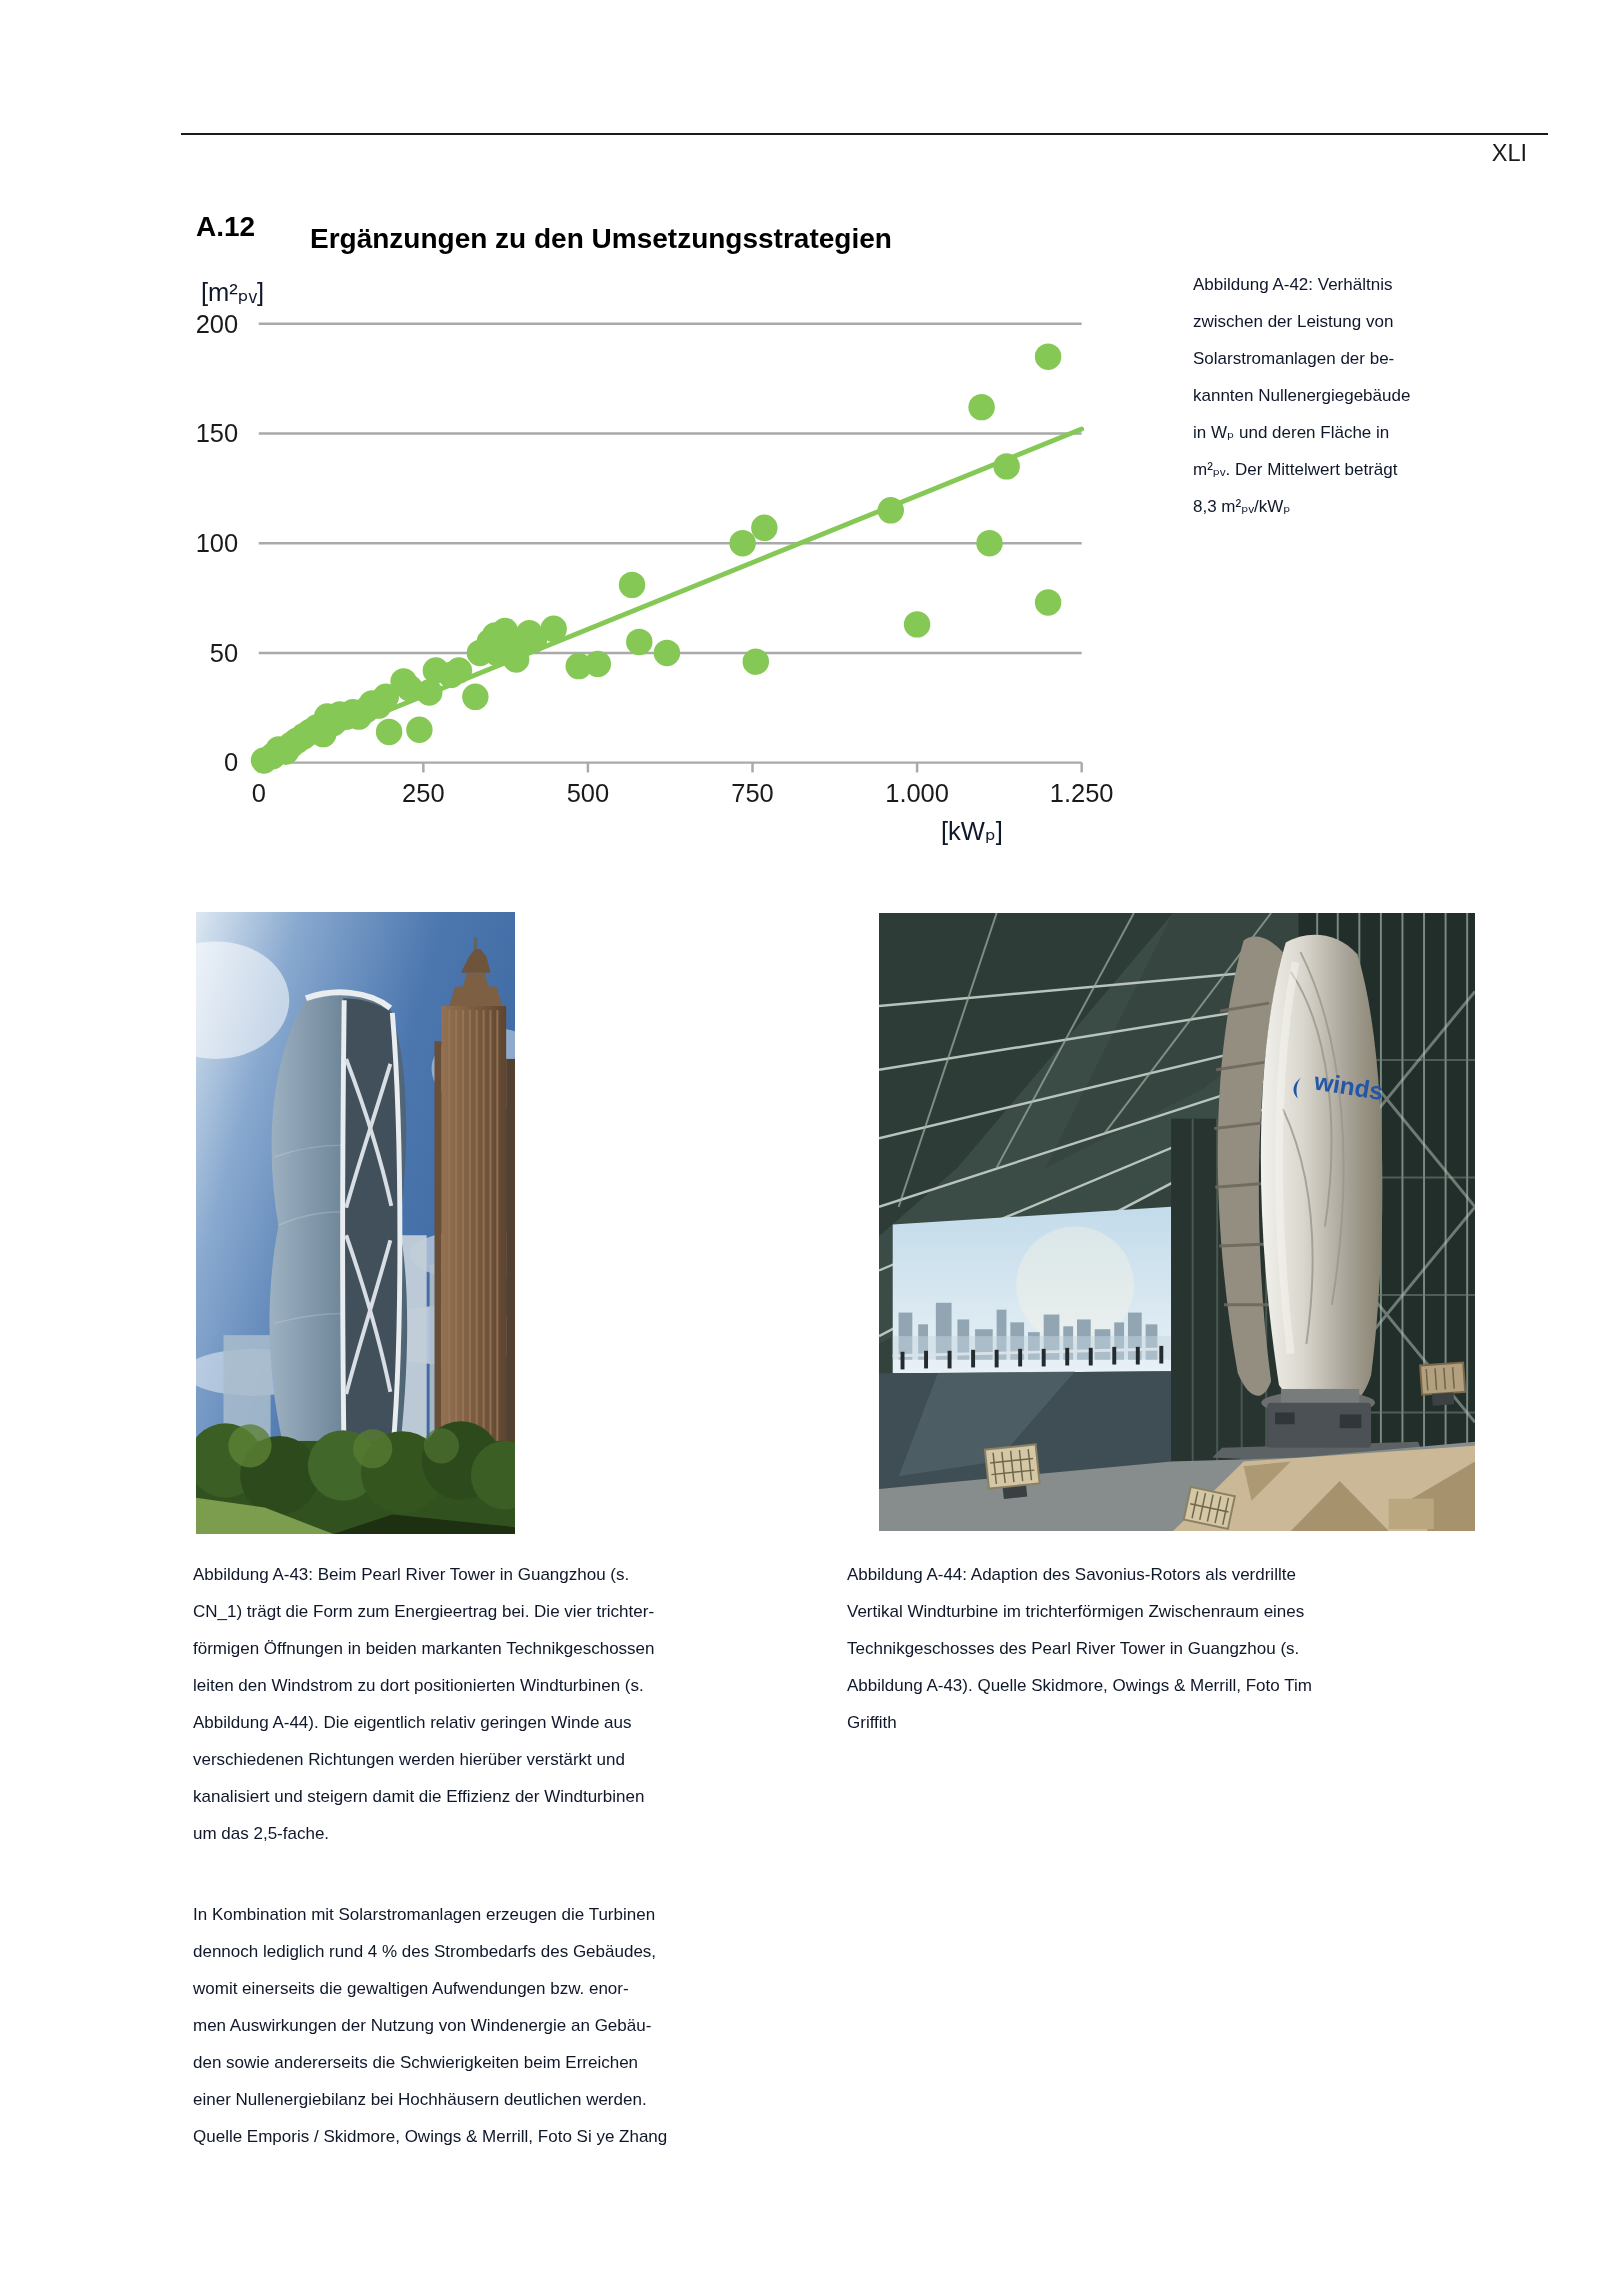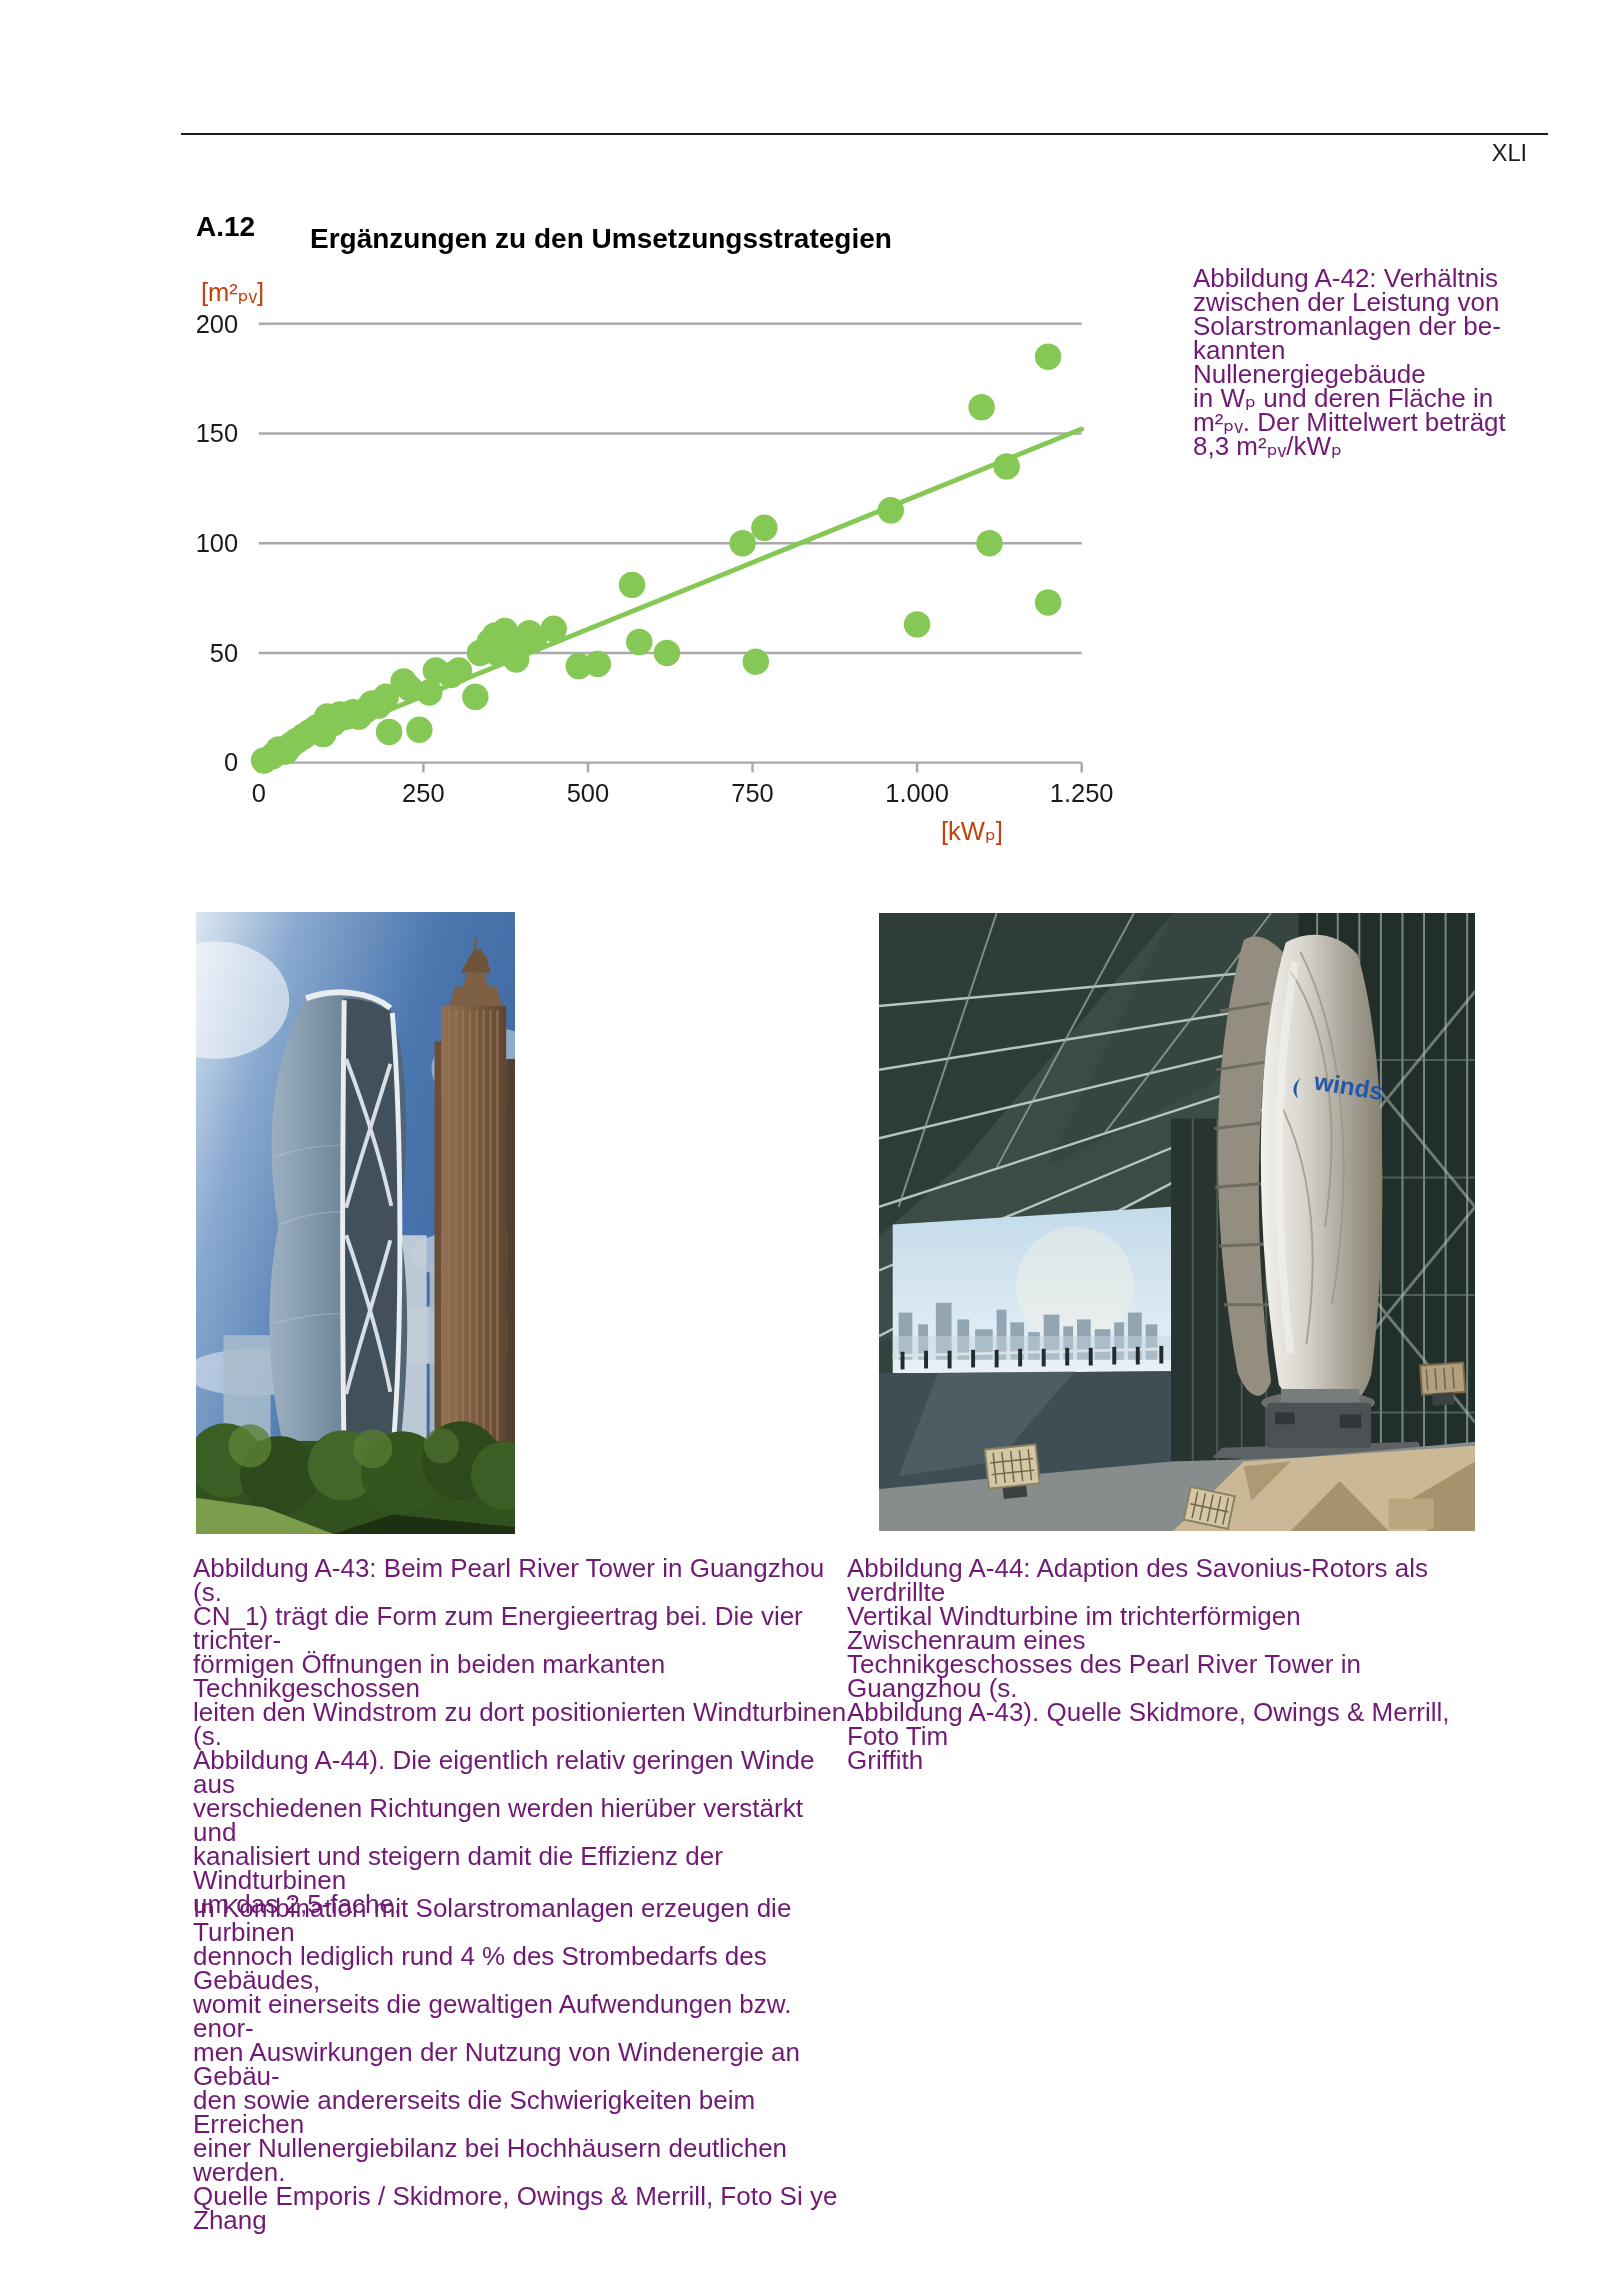--- a/index.html
+++ b/index.html
@@ -10,25 +10,25 @@
   .abs { position:absolute; }
 
   .page-num { top:100px; right:94px; font-size:23.5px; color:#1a1a1a;margin-top:40px; }
   .head-rule { top:133px; left:181px; width:1367px; height:2px; background:#1a1a1a; }
 
   .heading { top:195px; left:196px; width:1078px; font-size:28px; font-weight:bold; color:#000; }
   .heading .h-num { position:absolute; left:0; top:16px; }
   .heading .h-title { position:absolute; left:114px; top:0;margin-top:28px; }
 
   .chart-wrap { left:186px; top:264px; width:941px; height:578px; }
-  .axis-unit { font-size:25.5px; color:#c2410c; }
+  .axis-unit { font-size:25.5px; color:#0f172a; }
   .y-unit { left:201px; top:277px; }
   .x-unit { left:941px; top:816px; width:176px; text-align:left; }
 
-  .caption { font-size:26px; line-height:24px; color:#701a75; white-space:pre-line; }
+  .caption { font-size:17px; line-height:37px; color:#0f172a; white-space:pre-line; }
   .cap-a42 { left:1193px; top:266px; width:314px; }
   .cap-a43 { left:193px; top:1556px; width:655px; }
   .cap-a44 { left:847px; top:1556px; width:627px; }
   .para-2  { left:193px; top:1896px; width:655px; }
 
   .photo { overflow:hidden; }
   .photo svg { display:block; width:100%; height:100%; }
   .photo-left  { left:196px; top:912px; width:319px; height:622px; }
   .photo-right { left:879px; top:913px; width:596px; height:618px; }
 

